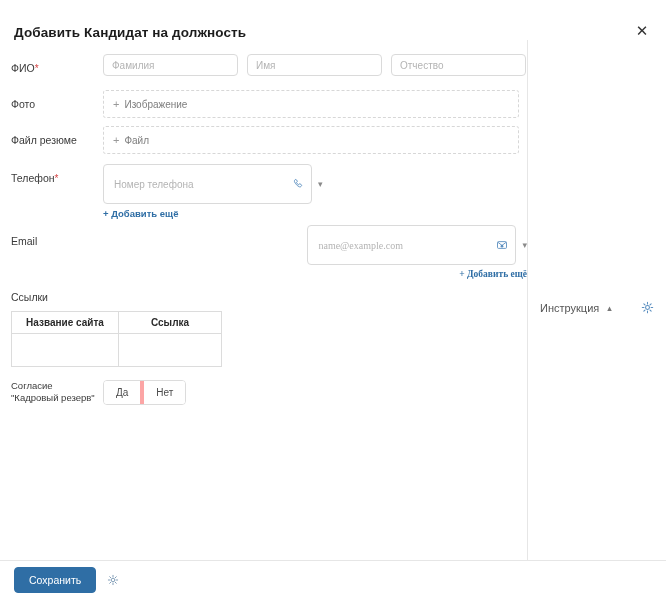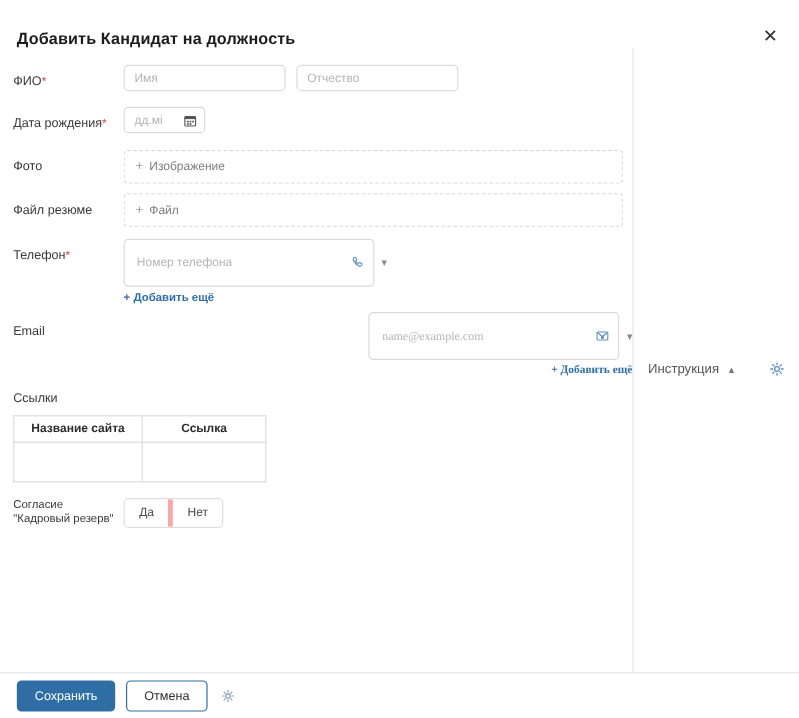--- a/index.html
+++ b/index.html
@@ -303,42 +303,26 @@
     <div class="close-btn">✕</div>
   </div>
 
   <div class="modal-body">
 
     <div class="form-pane">
 
       <div class="row" style="margin-top:8px;">
         <div class="row-label"><span>ФИО</span><span class="req">*</span></div>
         <div class="row-fields">
+          <input class="inp inp-name" placeholder="Фамилия" style="">
           <input class="inp inp-name" placeholder="Имя" style="">
           <input class="inp inp-name" placeholder="Отчество" style="">
         </div>
       </div>
 
-      <div class="row" style="margin-top:9px;">
-        <div class="row-label"><span>Дата рождения</span><span class="req">*</span></div>
-        <div class="row-fields">
-          <div class="date-wrap">
-            <span class="date-txt">дд.мі</span>
-            <svg class="cal-icon" viewBox="0 0 16 16">
-              <rect x="1.5" y="3" width="13" height="11.5" rx="1.2" fill="none" stroke="#555" stroke-width="1.4"></rect>
-              <rect x="1.5" y="3" width="13" height="3.2" fill="#555"></rect>
-              <rect x="4" y="8.2" width="2.2" height="2" fill="#555"></rect>
-              <rect x="7.2" y="8.2" width="2.2" height="2" fill="#555"></rect>
-              <rect x="10.4" y="8.2" width="2.2" height="2" fill="#555"></rect>
-              <rect x="4" y="11.2" width="2.2" height="2" fill="#555"></rect>
-              <rect x="7.2" y="11.2" width="2.2" height="2" fill="#555"></rect>
-            </svg>
-          </div>
-        </div>
-      </div>
 
       <div class="row" style="margin-top:10px;">
         <div class="row-label">Фото</div>
         <div class="row-fields">
           <div class="dropzone">
             <span class="dz-plus">+</span>
             <span>Изображение</span>
           </div>
         </div>
       </div>
@@ -425,20 +409,19 @@
       <svg class="gear-blue" viewBox="0 0 16 16">
         <circle cx="8" cy="8" r="2.4" fill="none" stroke="#5b8fc0" stroke-width="1.3"></circle>
         <path d="M8 1.6v2M8 12.4v2M1.6 8h2M12.4 8h2M3.5 3.5l1.4 1.4M11.1 11.1l1.4 1.4M12.5 3.5l-1.4 1.4M4.9 11.1l-1.4 1.4" stroke="#5b8fc0" stroke-width="1.3" stroke-linecap="round"></path>
       </svg>
     </div>
 
   </div>
 
   <div class="modal-footer">
     <button class="btn-primary">Сохранить</button>
-    <button class="btn-secondary">Отмена</button>
     <svg class="gear-footer" viewBox="0 0 16 16">
       <circle cx="8" cy="8" r="2.4" fill="none" stroke="#7d9ab5" stroke-width="1.3"></circle>
       <path d="M8 1.8v2M8 12.2v2M1.8 8h2M12.2 8h2M3.6 3.6l1.4 1.4M11 11l1.4 1.4M12.4 3.6l-1.4 1.4M5 11l-1.4 1.4" stroke="#7d9ab5" stroke-width="1.3" stroke-linecap="round"></path>
     </svg>
   </div>
 
 </div>
 
 </body></html>

